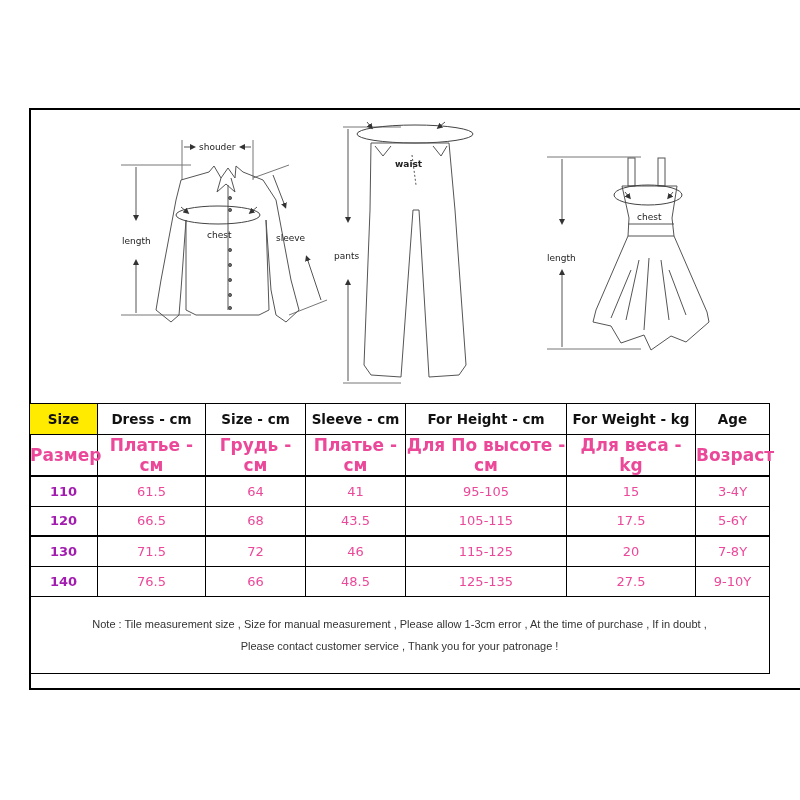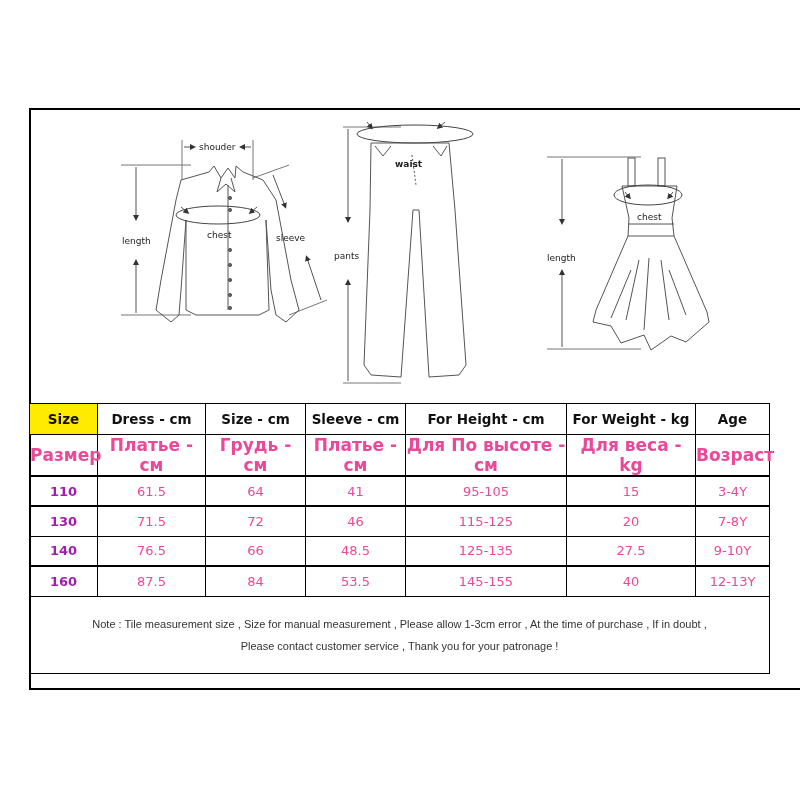--- a/index.html
+++ b/index.html
@@ -160,47 +160,47 @@
 
     <tr class="data thick-top">
       <td class="size-cell">110</td>
       <td>61.5</td>
       <td>64</td>
       <td>41</td>
       <td>95-105</td>
       <td>15</td>
       <td>3-4Y</td>
     </tr>
+    <tr class="data">
+      <td class="size-cell">120</td>
+      <td>66.5</td>
+      <td>68</td>
+      <td>43.5</td>
+      <td>105-115</td>
+      <td>17.5</td>
+      <td>5-6Y</td>
+    </tr>
     <tr class="data thick-top">
       <td class="size-cell">130</td>
       <td>71.5</td>
       <td>72</td>
       <td>46</td>
       <td>115-125</td>
       <td>20</td>
       <td>7-8Y</td>
     </tr>
     <tr class="data">
       <td class="size-cell">140</td>
       <td>76.5</td>
       <td>66</td>
       <td>48.5</td>
       <td>125-135</td>
       <td>27.5</td>
       <td>9-10Y</td>
     </tr>
-    <tr class="data thick-top">
-      <td class="size-cell">160</td>
-      <td>87.5</td>
-      <td>84</td>
-      <td>53.5</td>
-      <td>145-155</td>
-      <td>40</td>
-      <td>12-13Y</td>
-    </tr>
 
     <tr class="note">
       <td colspan="7">
         <div>Note : Tile measurement size , Size for manual measurement , Please allow 1-3cm error , At the time of purchase , If in doubt ,</div>
         <div>Please contact customer service , Thank you for your patronage !</div>
       </td>
     </tr>
   </tbody>
     </table>
 </div>

